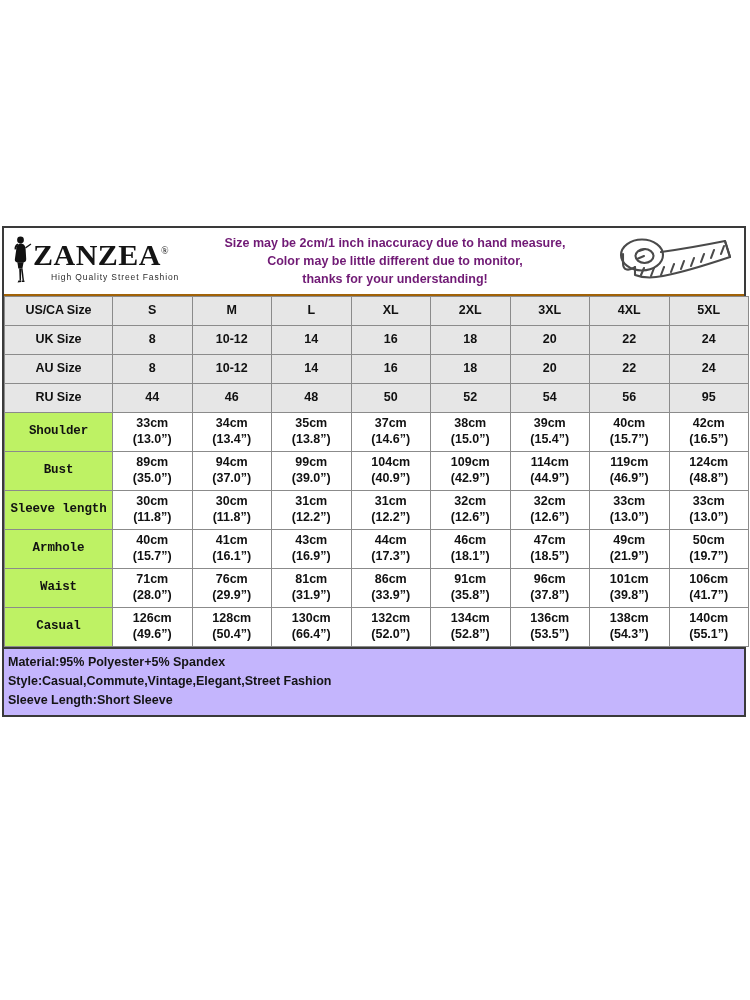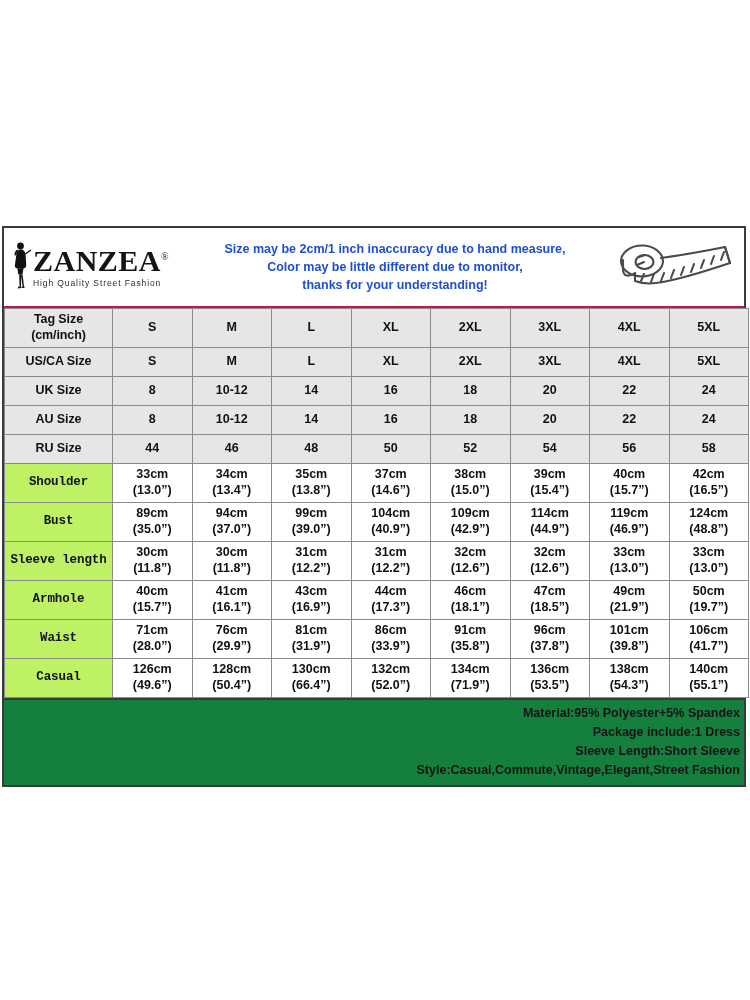--- a/index.html
+++ b/index.html
@@ -27,22 +27,22 @@
     width: 744px;
     border: 2px solid #3a3a3a;
     box-sizing: border-box;
     background: #ffffff;
   }
 
   
   .banner {
     display: flex;
     align-items: center;
-    height: 80px;
-    border-bottom: 2px solid #be185d;
+    height: 68px;
+    border-bottom: 2px solid #a16207;
     background: #ffffff;
     box-sizing: border-box;
   }
 
   .brand {
     width: 182px;
     flex: 0 0 182px;
     display: flex;
     align-items: center;
     padding-left: 6px;
@@ -77,29 +77,29 @@
     vertical-align: super;
     font-weight: normal;
   }
   .brand-tag {
     font-family: "Liberation Sans", sans-serif;
     font-size: 8.5px;
     color: #2b2b2b;
     letter-spacing: 0.9px;
     white-space: nowrap;
     margin-top: 2px;
-    margin-left: 0;
+    margin-left: 18px;
   }
 
   .notice {
     flex: 1 1 auto;
     text-align: center;
     font-size: 12.5px;
     font-weight: bold;
-    color: #1d4ed8;
+    color: #701a75;
     line-height: 1.45;
     padding: 0 6px;
   }
   .notice div { white-space: nowrap; }
 
   .tape {
     flex: 0 0 140px;
     display: flex;
     align-items: center;
     justify-content: center;
@@ -140,23 +140,22 @@
   
   tr.meas-row td { background: #ffffff; height: 38px; }
   tr.meas-row td.lbl { background: #bef264; font-family: Liberation Mono, monospace; }
 
   .cm  { display: block; font-weight: bold; }
   .inch{ display: block; font-weight: bold; }
 
   
   .notes {
     border-top: 2px solid #3a3a3a;
-    background: #15803d;
+    background: #c4b5fd;
     padding: 4px 4px 5px 4px;
-    text-align: right;
   }
   .notes div {
     font-size: 12.5px;
     font-weight: bold;
     color: #141414;
     line-height: 1.52;
     white-space: nowrap;
   }
 </style>
 </head>
@@ -227,34 +226,20 @@
           <col class="col-data">
           <col class="col-data">
           <col class="col-data">
         <col class="col-data">
           <col class="col-data">
           <col class="col-data">
           <col class="col-data">
       </colgroup>
       <tbody>
 
-        <tr class="size-row tall">
-          <td class="lbl">
-            <span>Tag Size</span><br>
-            <span>(cm/inch)</span>
-          </td>
-          <td>S</td>
-          <td>M</td>
-          <td>L</td>
-          <td>XL</td>
-          <td>2XL</td>
-          <td>3XL</td>
-          <td>4XL</td>
-          <td>5XL</td>
-        </tr>
 
         <tr class="size-row">
           <td class="lbl">US/CA Size</td>
           <td>S</td>
           <td>M</td>
           <td>L</td>
           <td>XL</td>
           <td>2XL</td>
           <td>3XL</td>
           <td>4XL</td>
@@ -287,21 +272,21 @@
 
         <tr class="size-row">
           <td class="lbl">RU Size</td>
           <td>44</td>
           <td>46</td>
           <td>48</td>
           <td>50</td>
           <td>52</td>
           <td>54</td>
           <td>56</td>
-          <td>58</td>
+          <td>95</td>
         </tr>
 
         <tr class="meas-row">
           <td class="lbl">Shoulder</td>
           <td>
               <span class="cm">33cm</span>
               <span class="inch">(13.0”)</span>
             </td>
           <td>
               <span class="cm">34cm</span>
@@ -490,40 +475,39 @@
           <td>
               <span class="cm">130cm</span>
               <span class="inch">(66.4”)</span>
             </td>
           <td>
               <span class="cm">132cm</span>
               <span class="inch">(52.0”)</span>
             </td>
           <td>
               <span class="cm">134cm</span>
-              <span class="inch">(71.9”)</span>
+              <span class="inch">(52.8”)</span>
             </td>
           <td>
               <span class="cm">136cm</span>
               <span class="inch">(53.5”)</span>
             </td>
           <td>
               <span class="cm">138cm</span>
               <span class="inch">(54.3”)</span>
             </td>
           <td>
               <span class="cm">140cm</span>
               <span class="inch">(55.1”)</span>
             </td>
         </tr>
 
       </tbody>
     </table>
 
     <div class="notes">
       <div>Material:95% Polyester+5% Spandex</div>
-      <div>Package include:1 Dress</div>
+      <div>Style:Casual,Commute,Vintage,Elegant,Street Fashion</div>
       <div>Sleeve Length:Short Sleeve</div>
-      <div>Style:Casual,Commute,Vintage,Elegant,Street Fashion</div>
     </div>
 
   </div>
 </div>
 
 </body></html>

